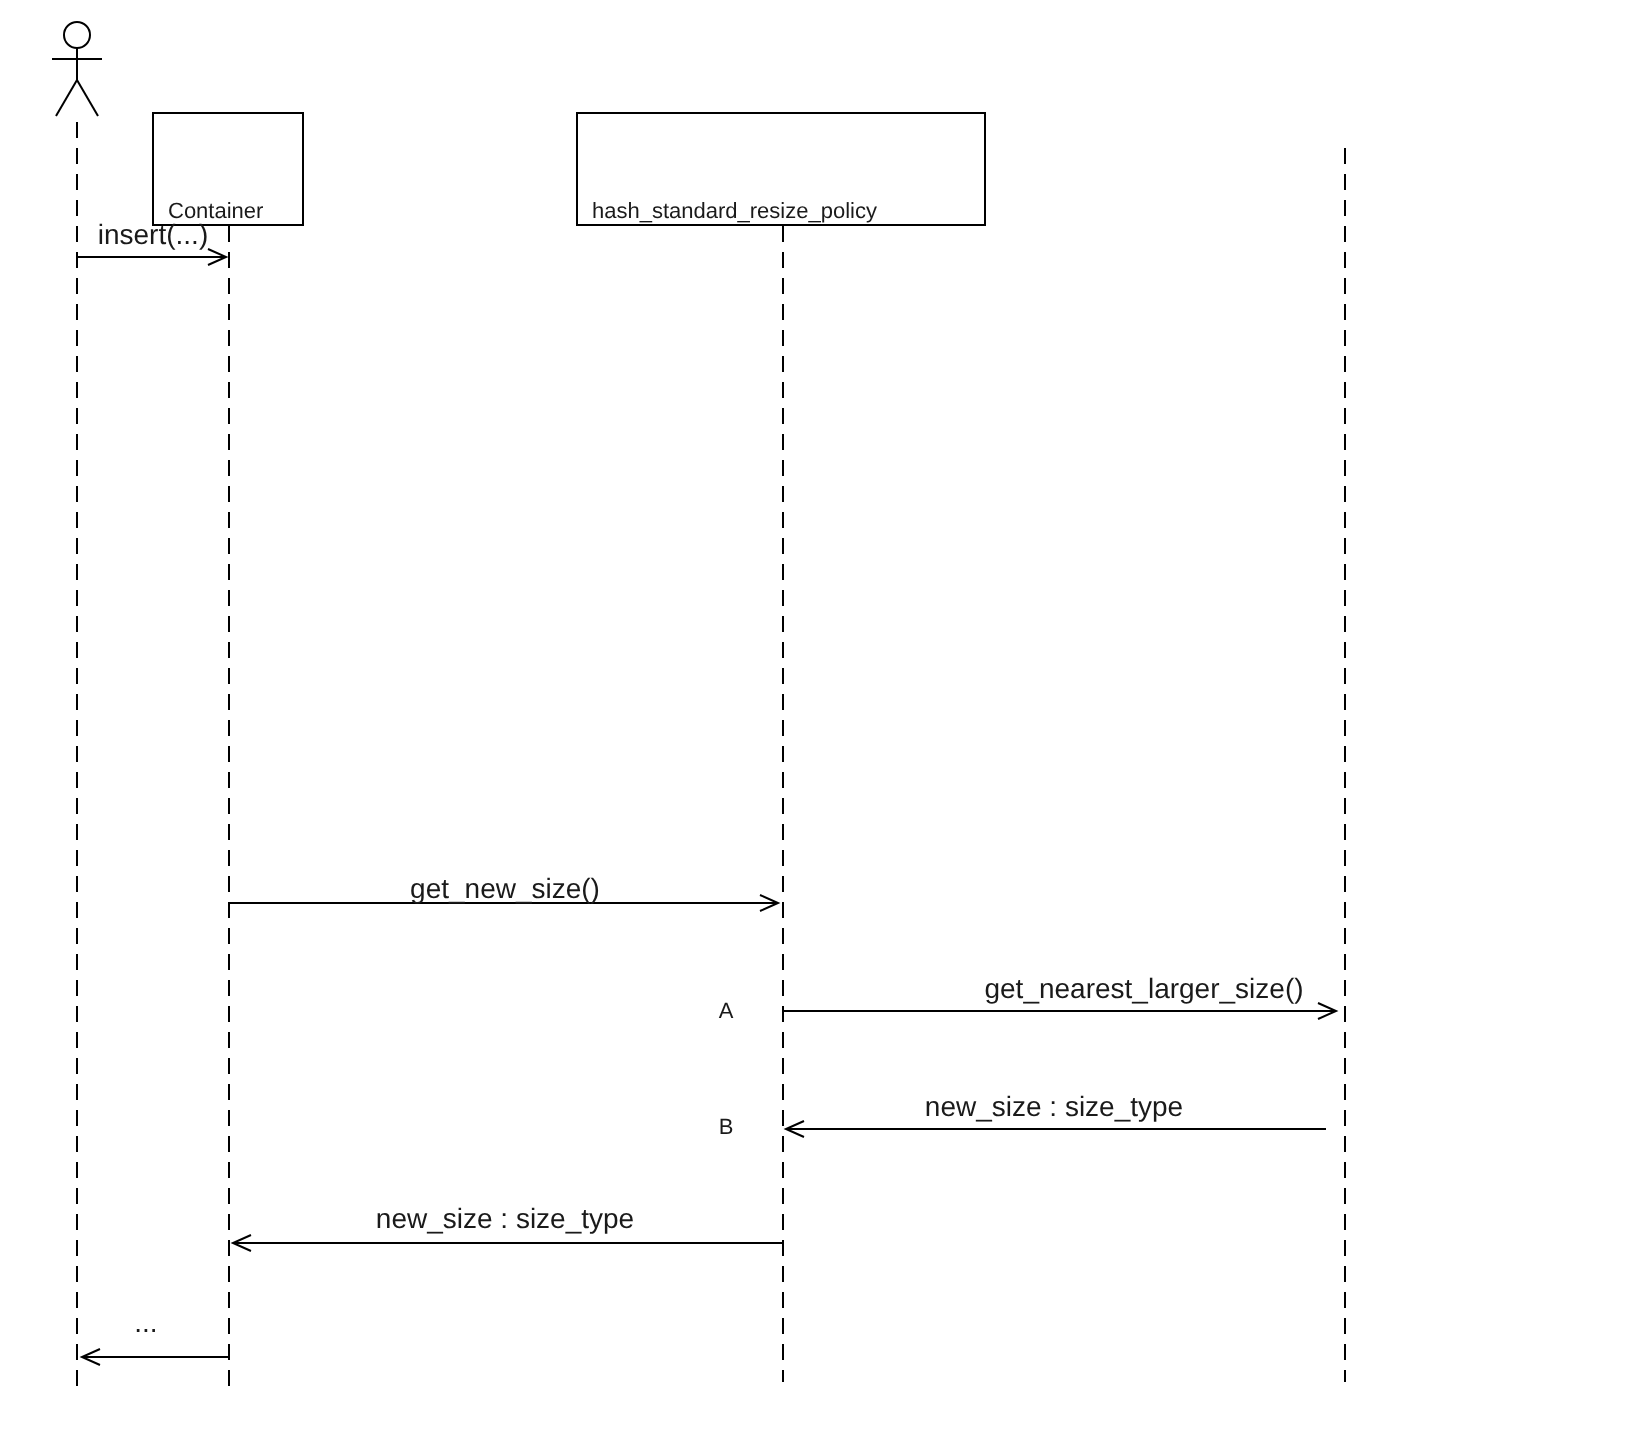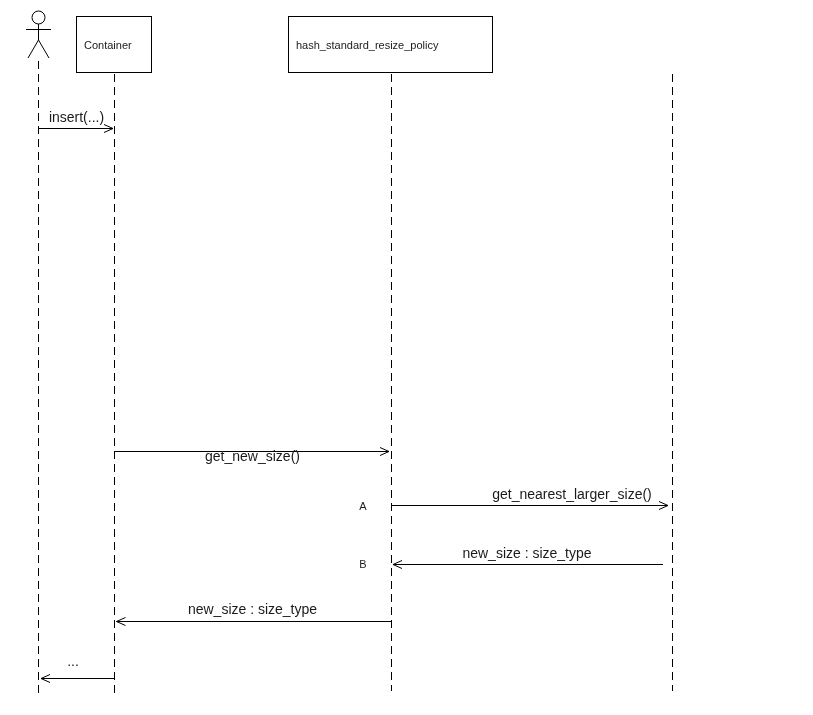--- a/index.html
+++ b/index.html
@@ -19,25 +19,26 @@
     position: absolute;
     left: 0;
     top: 0;
   }
   .pbox {
     position: absolute;
     box-sizing: border-box;
     border: 1px solid #000000;
     background: #ffffff;
     display: flex;
-    align-items: center;
+    align-items: flex-end;
     padding-left: 7px;
     font-size: 11px;
     color: #1a1a1a;
     white-space: nowrap;
+    margin-top: 40px;
   }
   .msg-label {
     position: absolute;
     font-size: 14px;
     color: #1a1a1a;
     text-align: center;
     line-height: 13px;
     white-space: nowrap;
   }
   .seq-marker {
@@ -90,21 +91,21 @@
   </svg>
 
   <div class="pbox" style="left:76px;  top:16px; width:76px;  height:57px;">
     <span>Container</span>
   </div>
   <div class="pbox" style="left:288px; top:16px; width:205px; height:57px;">
     <span>hash_standard_resize_policy</span>
   </div>
 
   <div class="msg-label" style="left:38px;  top:111px; width:77px;">insert(...)</div>
-  <div class="msg-label" style="left:114px; top:450px; width:277px;text-align:center;">get_new_size()</div>
+  <div class="msg-label" style="left:114px; top:438px; width:277px;text-align:center;">get_new_size()</div>
   <div class="msg-label" style="left:391px; top:488px; width:282px;margin-left:40px;">get_nearest_larger_size()</div>
   <div class="msg-label" style="left:391px; top:547px; width:272px;">new_size : size_type</div>
   <div class="msg-label" style="left:114px; top:603px; width:277px;">new_size : size_type</div>
   <div class="msg-label" style="left:38px;  top:655px; width:70px;">...</div>
 
   <div class="seq-marker" style="left:356px; top:499px; width:14px;">A</div>
   <div class="seq-marker" style="left:356px; top:557px; width:14px;">B</div>
 
 </div>
 

